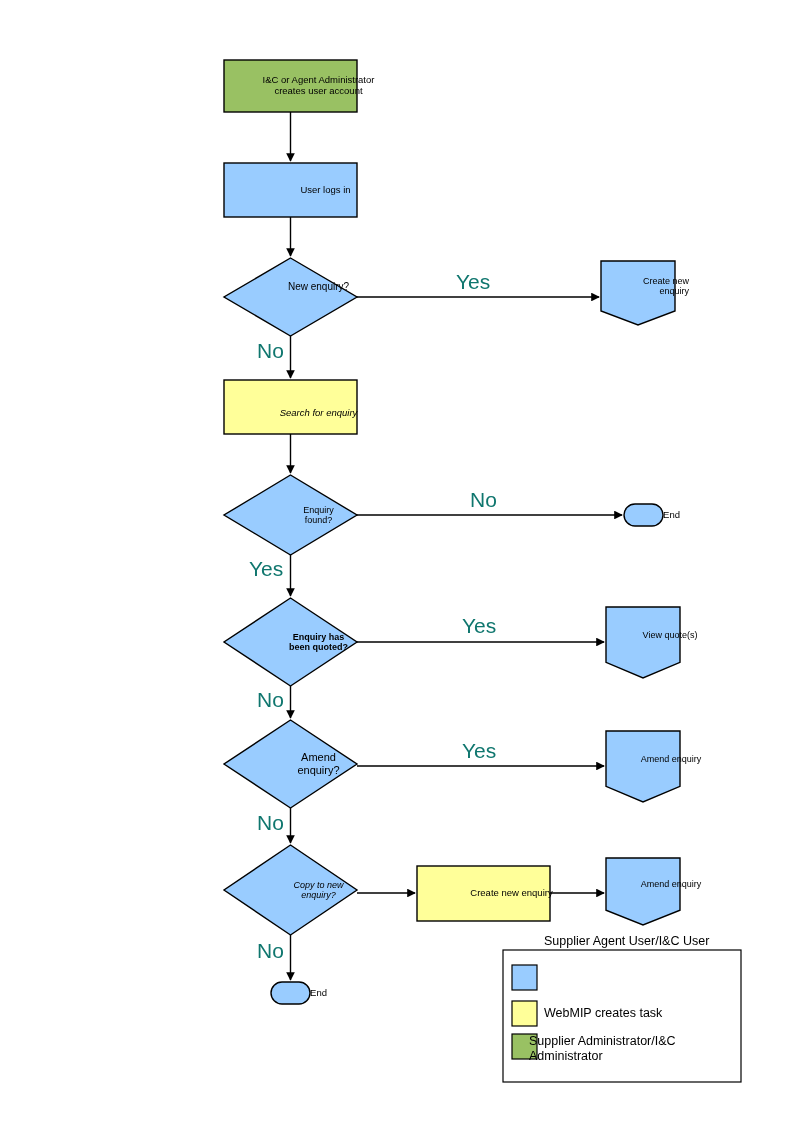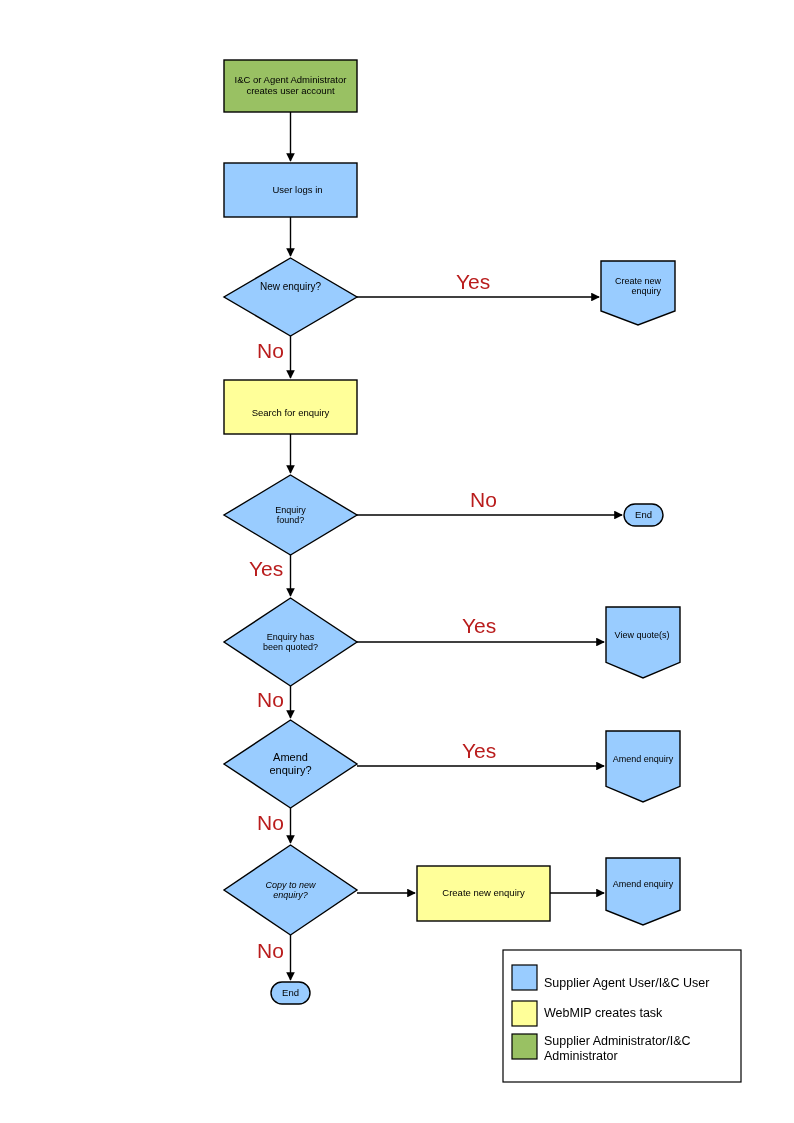--- a/index.html
+++ b/index.html
@@ -24,25 +24,26 @@
     position: absolute;
     display: flex;
     align-items: center;
     justify-content: center;
     text-align: center;
     color: #000000;
     font-family: "Liberation Sans", sans-serif;
     pointer-events: none;
     line-height: 1.15;
     white-space: pre-line;
+    margin-left: 28px;
   }
   .edge-label {
     position: absolute;
     font-family: "Liberation Sans", sans-serif;
-    color: #b91c1c;
+    color: #0f766e;
     font-size: 21px;
     line-height: 1;
     white-space: nowrap;
   }
   .legend-label {
     position: absolute;
     font-family: "Liberation Sans", sans-serif;
     font-size: 12.5px;
     color: #000000;
     line-height: 1.2;
@@ -113,25 +114,25 @@
     </g>
 </svg>
 
 <div id="labels">
     <div class="node-label" style="left: 224px; top: 60px; width: 133px; height: 52px; font-size: 9.5px;">I&amp;C or Agent Administrator
 creates user account</div>
     <div class="node-label" style="left: 224px; top: 163px; width: 147px; height: 54px; font-size: 9.5px;">User logs in</div>
     <div class="node-label" style="left: 224px; top: 248px; width: 133px; height: 78px; font-size: 10px;">New enquiry?</div>
     <div class="node-label" style="left: 601px; top: 261px; width: 74px; height: 49.92px; font-size: 9px; text-align: right;">Create new
 enquiry</div>
-    <div class="node-label" style="left: 224px; top: 380px; width: 133px; height: 66px; font-size: 9.5px;">Search for enquiry</div>
+    <div class="node-label" style="left: 224px; top: 380px; width: 133px; height: 66px; font-size: 9.5px; font-style: italic;">Search for enquiry</div>
     <div class="node-label" style="left: 224px; top: 475px; width: 133px; height: 80px; font-size: 9px;">Enquiry
 found?</div>
     <div class="node-label" style="left: 624px; top: 504px; width: 39px; height: 22px; font-size: 9.5px;">End</div>
-    <div class="node-label" style="left: 224px; top: 598px; width: 133px; height: 88px; font-size: 9px;">Enquiry has
+    <div class="node-label" style="left: 224px; top: 598px; width: 133px; height: 88px; font-size: 9px; font-weight: bold;">Enquiry has
 been quoted?</div>
     <div class="node-label" style="left: 606px; top: 607px; width: 72px; height: 55.38px; font-size: 9px;">View quote(s)</div>
     <div class="node-label" style="left: 224px; top: 720px; width: 133px; height: 88px; font-size: 11px;">Amend
 enquiry?</div>
     <div class="node-label" style="left: 606px; top: 731px; width: 74px; height: 55.38px; font-size: 9px;">Amend enquiry</div>
     <div class="node-label" style="left: 224px; top: 845px; width: 133px; height: 90px; font-size: 9px; font-style: italic;">Copy to new
 enquiry?</div>
     <div class="node-label" style="left: 417px; top: 866px; width: 133px; height: 55px; font-size: 9.5px;">Create new enquiry</div>
     <div class="node-label" style="left: 606px; top: 858px; width: 74px; height: 52.26px; font-size: 9px;">Amend enquiry</div>
     <div class="node-label" style="left: 271px; top: 982px; width: 39px; height: 22px; font-size: 9.5px;">End</div>
@@ -141,17 +142,17 @@
     <div class="edge-label" style="left: 257px; top: 340px;">No</div>
     <div class="edge-label" style="left: 470px; top: 489px;">No</div>
     <div class="edge-label" style="left: 249px; top: 558px;">Yes</div>
     <div class="edge-label" style="left: 462px; top: 615px;">Yes</div>
     <div class="edge-label" style="left: 257px; top: 689px;">No</div>
     <div class="edge-label" style="left: 462px; top: 740px;">Yes</div>
     <div class="edge-label" style="left: 257px; top: 812px;">No</div>
     <div class="edge-label" style="left: 257px; top: 940px;">No</div>
   </div>
 <div id="legend-labels">
-    <div class="legend-label" style="left: 544px; top: 976px; width: 188px;">Supplier Agent User/I&amp;C User</div>
+    <div class="legend-label" style="left: 544px; top: 934px; width: 188px;">Supplier Agent User/I&amp;C User</div>
     <div class="legend-label" style="left: 544px; top: 1006px; width: 188px;">WebMIP creates task</div>
-    <div class="legend-label" style="left: 544px; top: 1034px; width: 188px;">Supplier Administrator/I&amp;C
+    <div class="legend-label" style="left: 529px; top: 1034px; width: 188px;">Supplier Administrator/I&amp;C
 Administrator</div>
   </div>
 
 </body></html>

